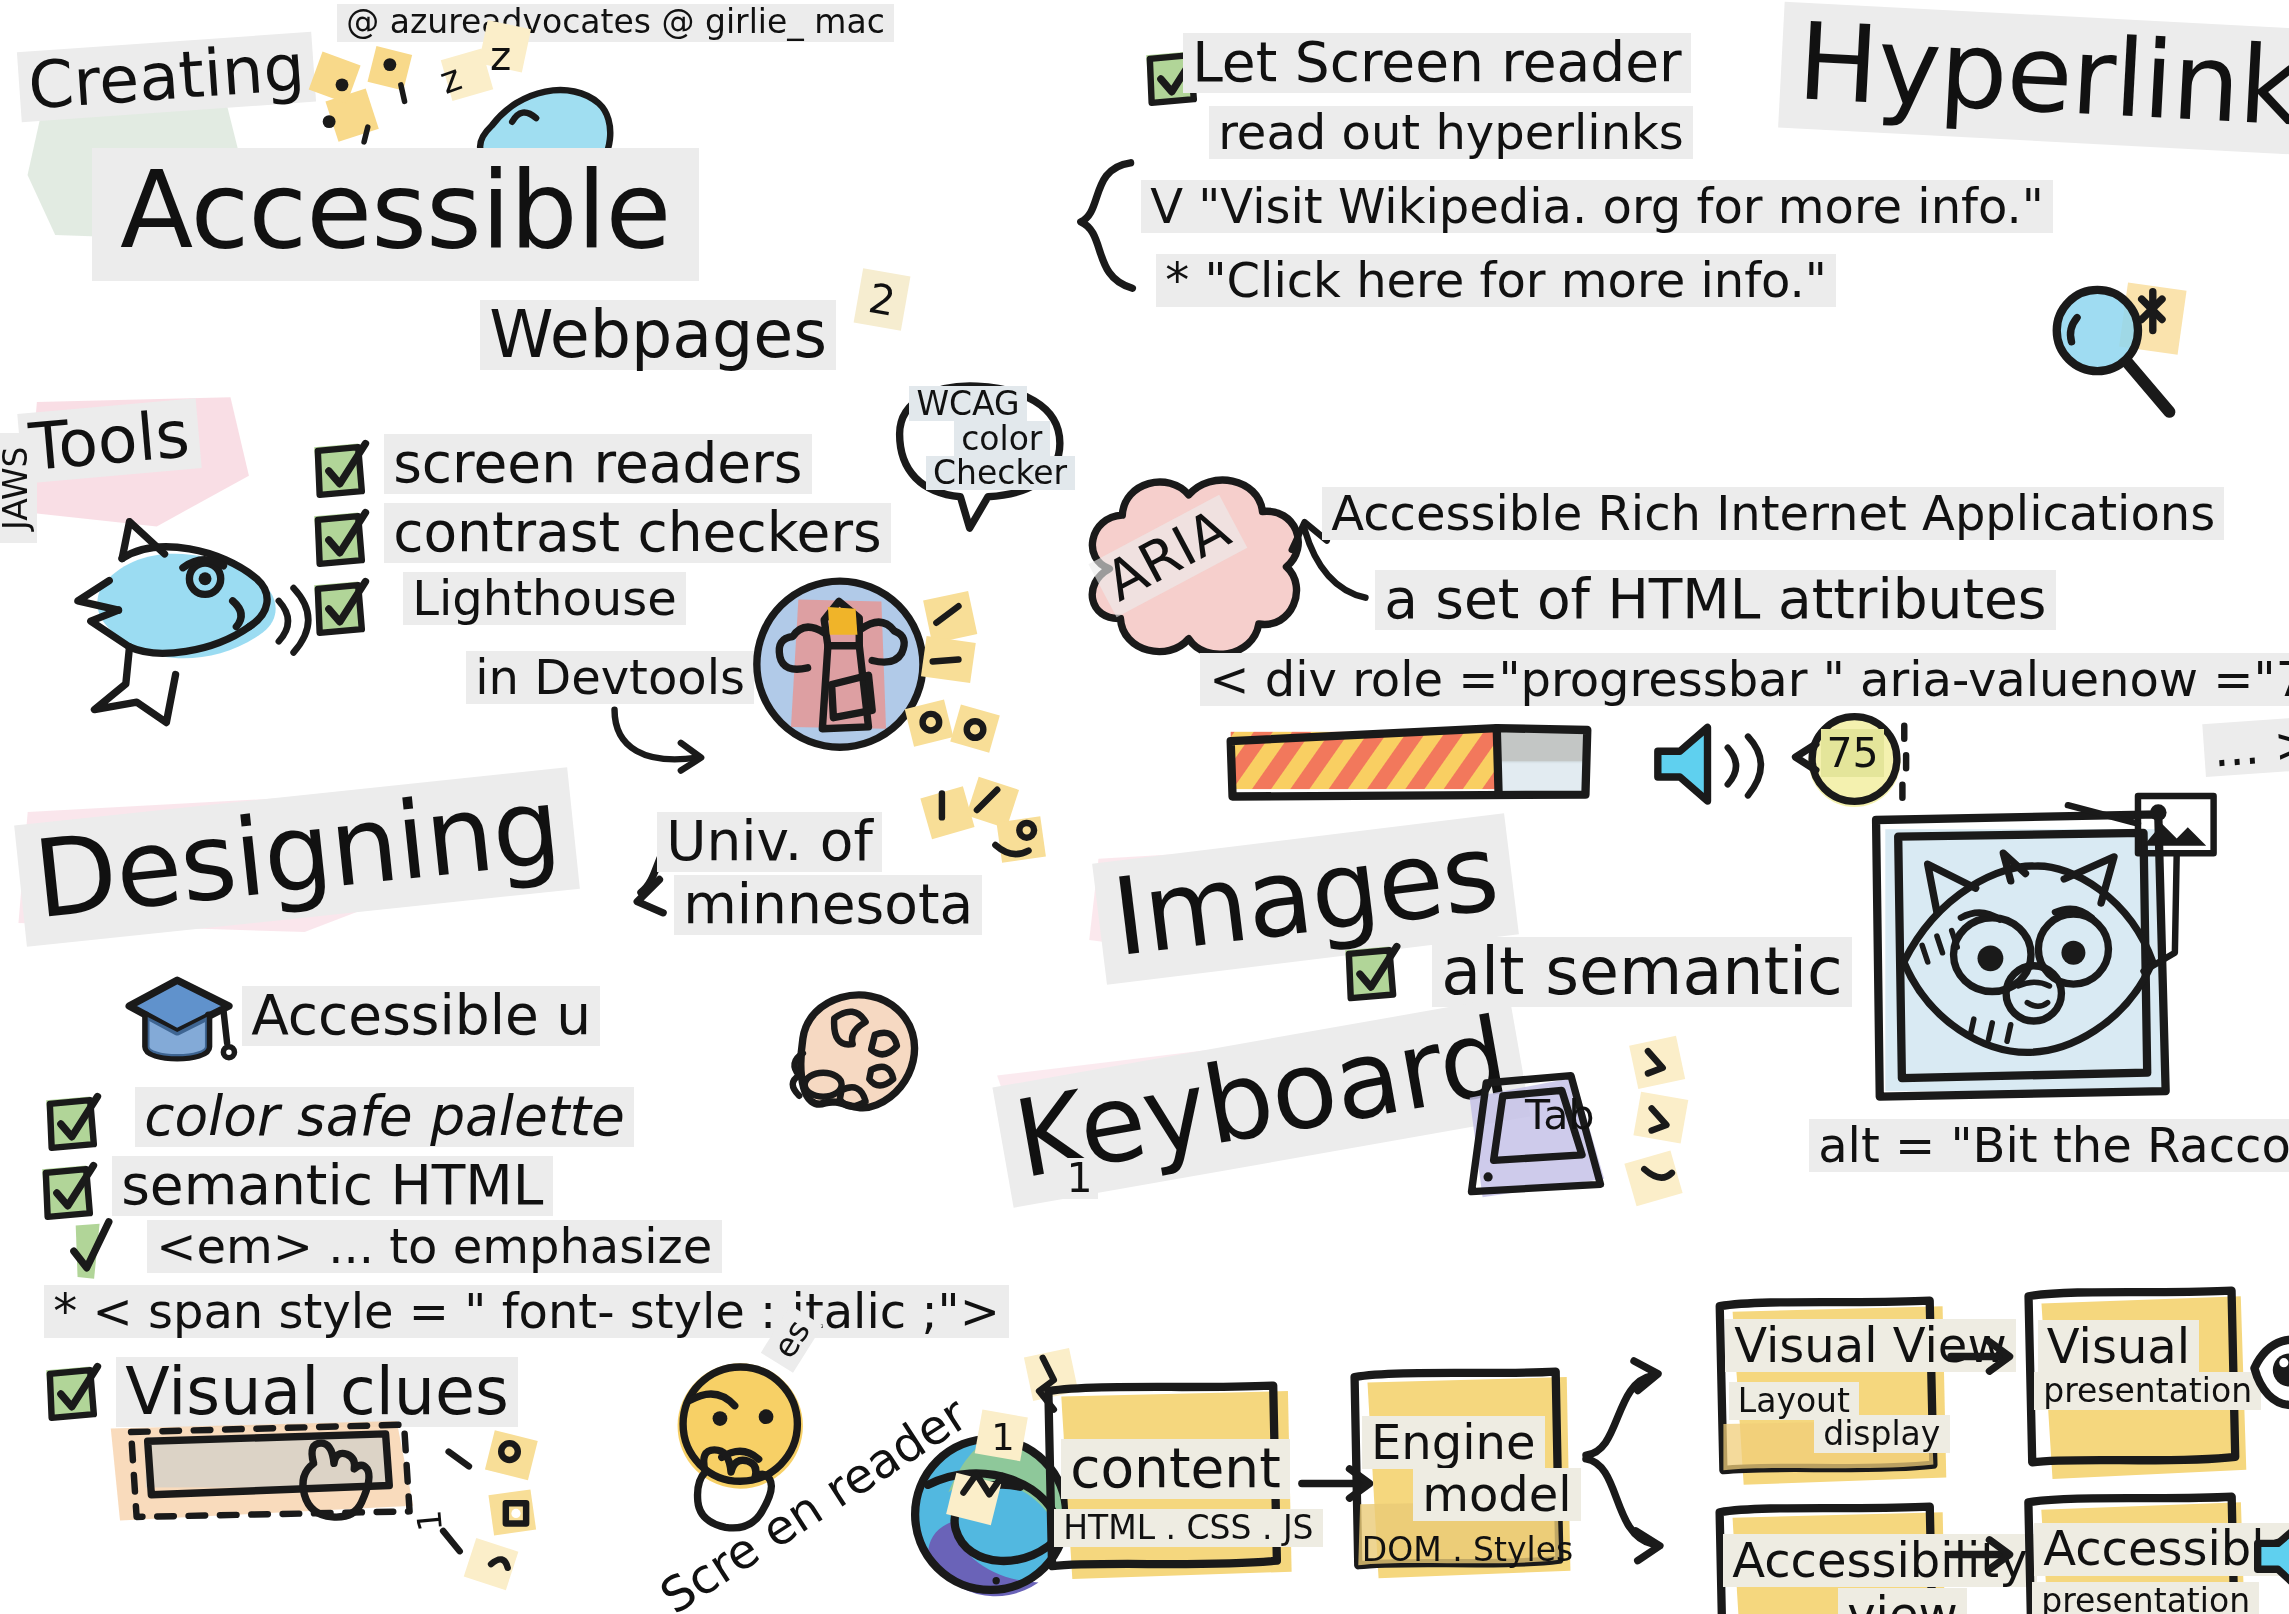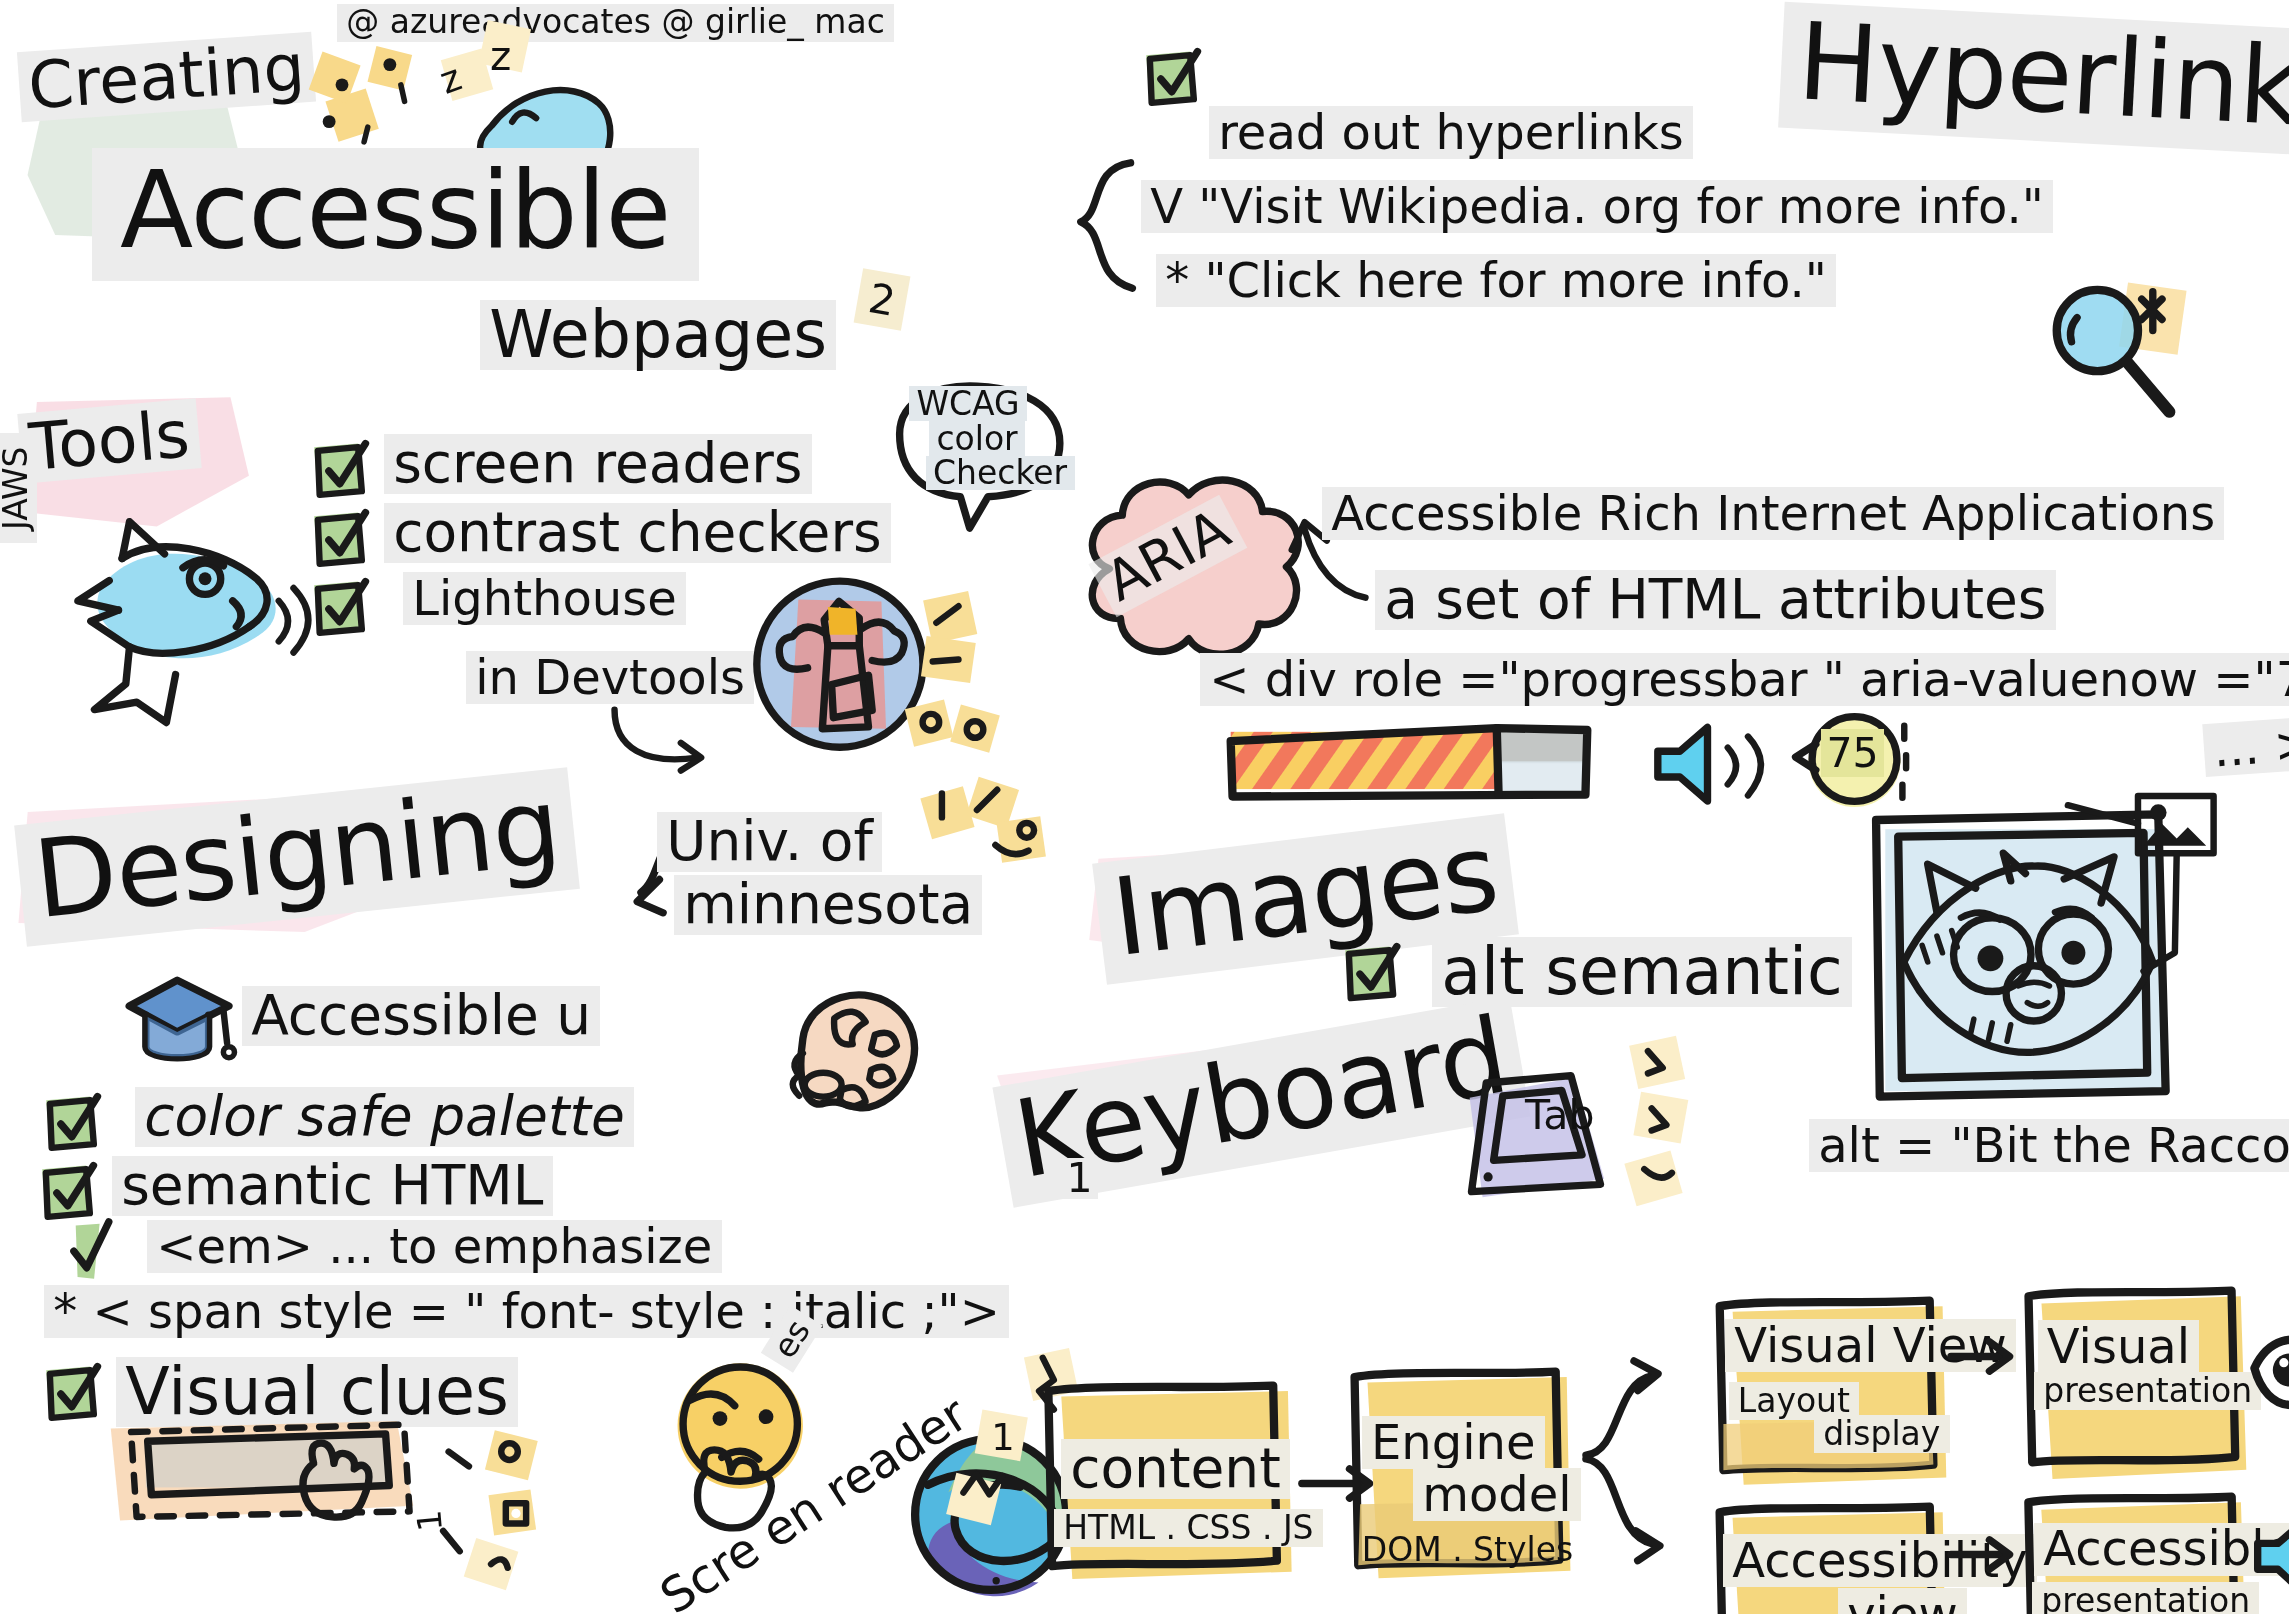--- a/index.html
+++ b/index.html
@@ -171,33 +171,36 @@
     <rect x="40" y="128" width="44" height="42" fill="#f8de97" transform="rotate(16 62 149)"></rect>
     <circle cx="14" cy="142" r="9" class="sk" stroke-width="7"></circle>
     <circle cx="62" cy="150" r="9" class="sk" stroke-width="7"></circle>
   </svg>
 
   <svg class="abs" style="left:881px;top:377px;" width="203" height="175" viewBox="0 0 220 190">
     <path class="sk" stroke-width="8" fill="#ffffff" d="M20,62 C20,24 62,8 104,10 C150,12 194,30 194,72 C194,110 158,128 116,130 L96,164 L86,130 C44,126 20,102 20,62 Z"></path>
   </svg>
   <div class="abs" style="left:909px;top:386px;line-height:1.0;">
     <div><span class="hl blue t-xs" style="padding:0.9px 7.4px;">WCAG</span></div>
-    <div style="margin-left:20px;"><span class="hl blue t-xs" style="padding:0.9px 7.4px;">color</span></div>
+    <div style="margin-left:20px;text-align:center;"><span class="hl blue t-xs" style="padding:0.9px 7.4px;">color</span></div>
     <div style="margin-left:16.6px;"><span class="hl blue t-xs" style="padding:0.9px 7.4px;">Checker</span></div>
   </div>
 
   <div class="abs" style="left:1781px;top:16.6px;transform:rotate(3deg);">
     <span class="hl t-xxl" style="padding:5.5px 16.6px 13px 16.6px;">Hyperlinks</span>
   </div>
 
   <svg class="abs" style="left:1137px;top:46px;" width="66" height="66" viewBox="0 0 72 72">
     <path d="M10,10 L58,6 L62,58 L14,64 Z" fill="#a8d08d" opacity=".9"></path>
     <path class="sk" stroke-width="7" d="M14,14 L58,10 L62,58 L16,62 Z"></path>
     <path class="sk" stroke-width="8" d="M26,36 L38,50 L66,6"></path>
   </svg>
+  <div class="abs" style="left:1183px;top:33px;">
+    <span class="hl t-lg">Let Screen reader</span>
+  </div>
   <div class="abs" style="left:1209px;top:106px;">
     <span class="hl t-md">read out hyperlinks</span>
   </div>
 
   <div class="abs" style="left:1141px;top:180px;">
     <span class="hl t-md">V "Visit Wikipedia. org for more info."</span>
   </div>
   <div class="abs" style="left:1156px;top:254px;">
     <span class="hl t-md">* "Click here for more info."</span>
   </div>

